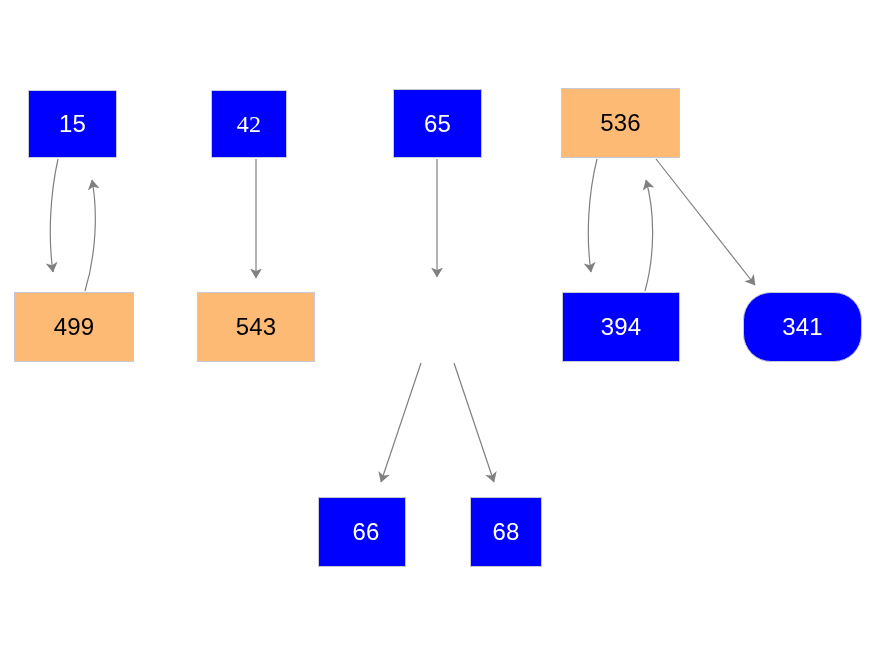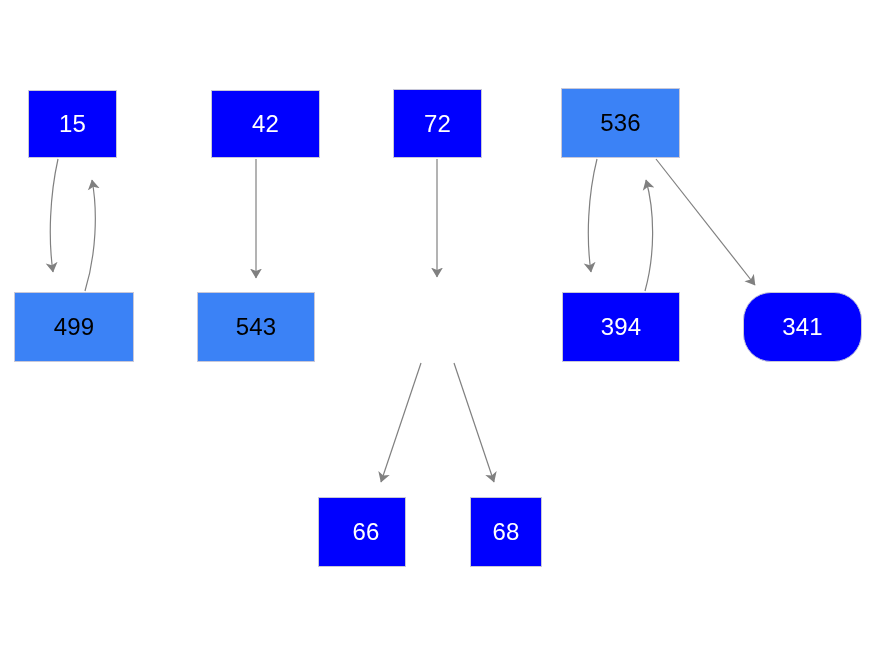--- a/index.html
+++ b/index.html
@@ -39,21 +39,21 @@
     font-size: 24px;
     line-height: 1;
     letter-spacing: 0.2px;
     user-select: none;
   }
   .node.blue {
     background: #0000ff;
     color: #ffffff;
   }
   .node.yellow {
-    background: #3b82f6;
+    background: #fdba74;
     color: #000000;
   }
   .node-label {
     pointer-events: none;
   }
 </style>
 </head>
 <body>
 
 <div id="graph-canvas">
@@ -81,26 +81,26 @@
 
     <path d="M 645,291 C 655,255 655,212 646,180" fill="none" stroke="#808080" stroke-width="1.2" marker-end="url(#arrowhead)"></path>
 
     <path d="M 656,159 L 755,285" fill="none" stroke="#808080" stroke-width="1.2" marker-end="url(#arrowhead)"></path>
   </svg>
 
   <div class="node blue" style="left:28px; top:90px; width:89px; height:68px;">
     <span class="node-label">15</span>
   </div>
 
-  <div class="node blue" style="left:211px; top:90px; width:109px; height:68px;">
+  <div class="node blue" style="left:211px; top:90px; width:76px; height:68px;font-family:Liberation Serif, serif;">
     <span class="node-label">42</span>
   </div>
 
   <div class="node blue" style="left:393px; top:89px; width:89px; height:69px;">
-    <span class="node-label">72</span>
+    <span class="node-label">65</span>
   </div>
 
   <div class="node yellow" style="left:561px; top:88px; width:119px; height:70px;">
     <span class="node-label">536</span>
   </div>
 
   <div class="node yellow" style="left:14px; top:292px; width:120px; height:70px;">
     <span class="node-label">499</span>
   </div>
 

